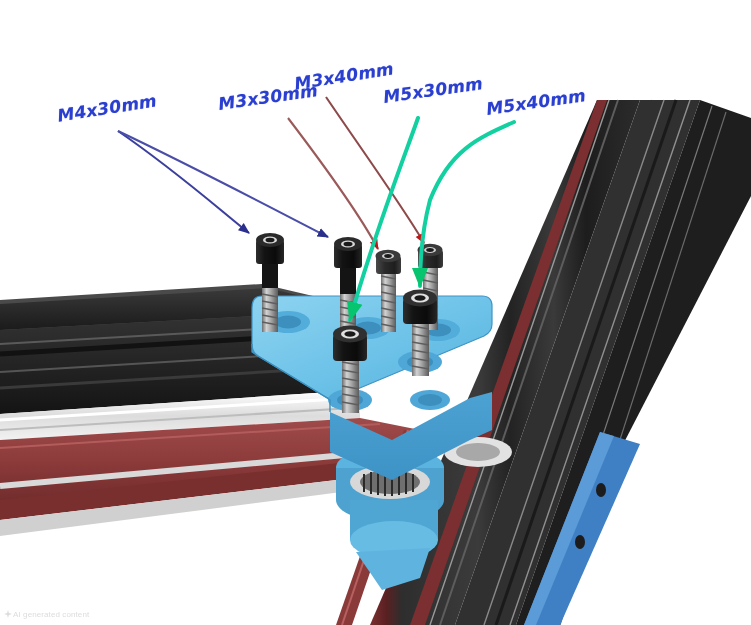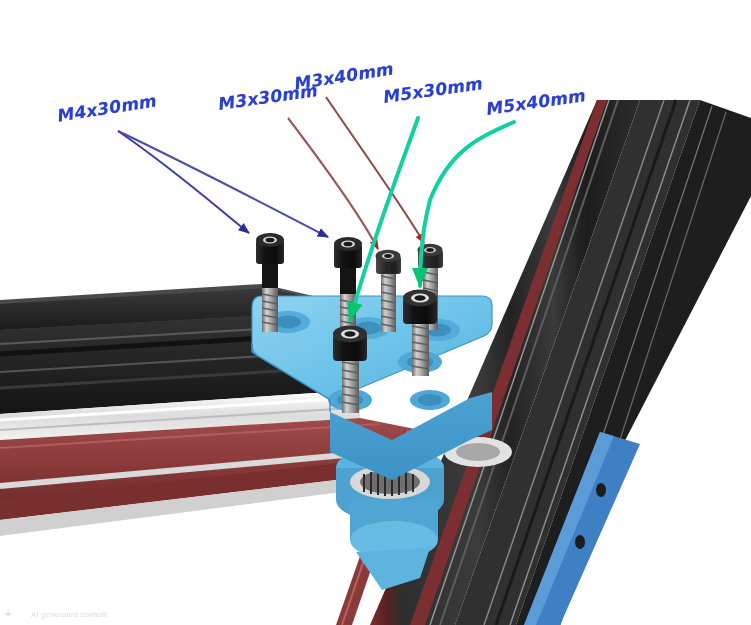--- a/index.html
+++ b/index.html
@@ -40,21 +40,21 @@
   #lbl-m3x30  { left: 218px; top: 87px;  transform: rotate(-8deg); }
   #lbl-m3x40  { left: 294px; top: 66px;  transform: rotate(-9deg); }
   #lbl-m5x30  { left: 383px; top: 80px;  transform: rotate(-8deg); }
   #lbl-m5x40  { left: 486px; top: 92px;  transform: rotate(-8deg); }
 
   #watermark {
     position: absolute;
     left: 4px;
     bottom: 6px;
     display: flex;
-    gap: 19px;
+    gap: 1px;
     font-family: "Liberation Sans", sans-serif;
     font-size: 8px;
     color: #dcdcdc;
     letter-spacing: 0.1px;
     pointer-events: none;
   }
   #watermark svg { display: block; }
 </style>
 </head>
 <body>

